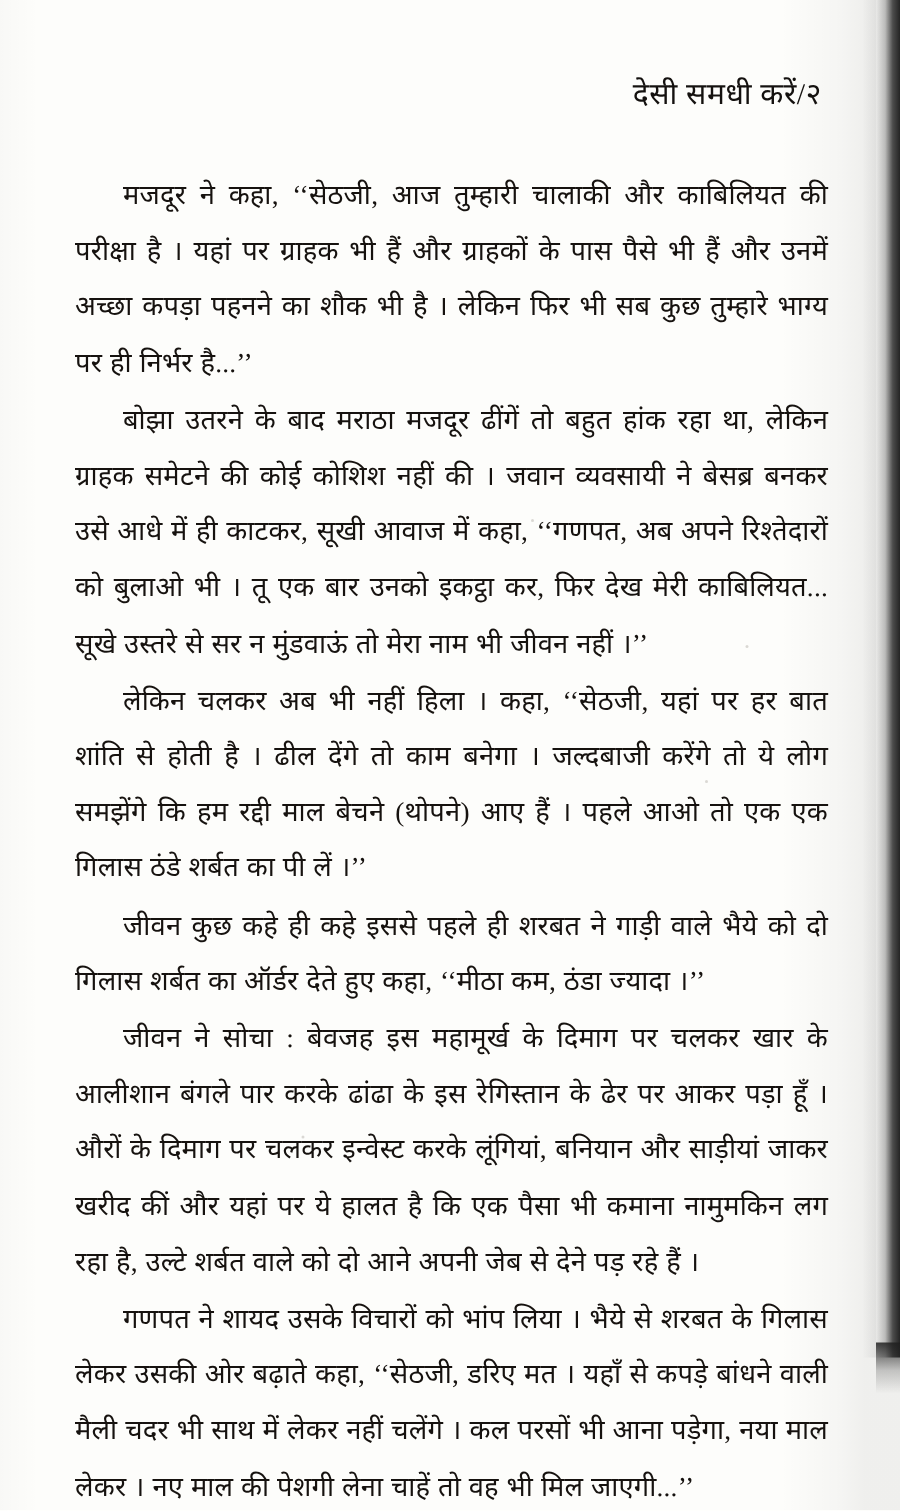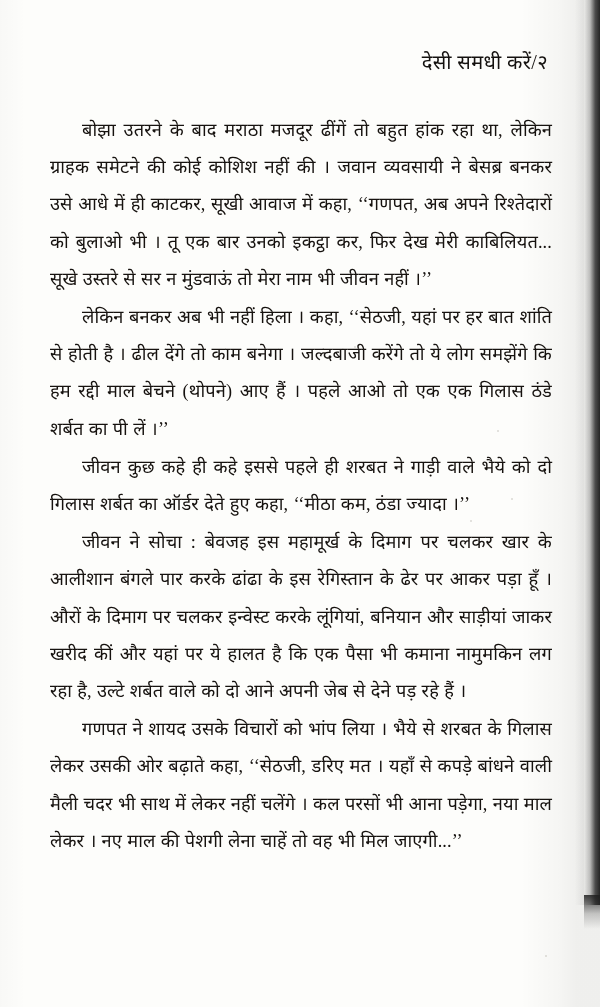--- a/index.html
+++ b/index.html
@@ -120,22 +120,23 @@
 </head>
 <body>
 
 <div class="page">
 
   <div class="paper-tone"></div>
 
   <div class="running-head">देसी समधी करें/२</div>
 
   <div class="text-body">
+    <p class="para">मजदूर ने कहा, ‘‘सेठजी, आज तुम्हारी चालाकी और काबिलियत की परीक्षा है । यहां पर ग्राहक भी हैं और ग्राहकों के पास पैसे भी हैं और उनमें अच्छा कपड़ा पहनने का शौक भी है । लेकिन फिर भी सब कुछ तुम्हारे भाग्य पर ही निर्भर है...’’</p>
     <p class="para">बोझा उतरने के बाद मराठा मजदूर ढींगें तो बहुत हांक रहा था, लेकिन ग्राहक समेटने की कोई कोशिश नहीं की । जवान व्यवसायी ने बेसब्र बनकर उसे आधे में ही काटकर, सूखी आवाज में कहा, ‘‘गणपत, अब अपने रिश्तेदारों को बुलाओ भी । तू एक बार उनको इकट्ठा कर, फिर देख मेरी काबिलियत... सूखे उस्तरे से सर न मुंडवाऊं तो मेरा नाम भी जीवन नहीं ।’’</p>
-    <p class="para">लेकिन बनकर अब भी नहीं हिला । कहा, ‘‘सेठजी, यहां पर हर बात शांति से होती है । ढील देंगे तो काम बनेगा । जल्दबाजी करेंगे तो ये लोग समझेंगे कि हम रद्दी माल बेचने (थोपने) आए हैं । पहले आओ तो एक एक गिलास ठंडे शर्बत का पी लें ।’’</p>
+    <p class="para">लेकिन चलकर अब भी नहीं हिला । कहा, ‘‘सेठजी, यहां पर हर बात शांति से होती है । ढील देंगे तो काम बनेगा । जल्दबाजी करेंगे तो ये लोग समझेंगे कि हम रद्दी माल बेचने (थोपने) आए हैं । पहले आओ तो एक एक गिलास ठंडे शर्बत का पी लें ।’’</p>
     <p class="para">जीवन कुछ कहे ही कहे इससे पहले ही शरबत ने गाड़ी वाले भैये को दो गिलास शर्बत का ऑर्डर देते हुए कहा, ‘‘मीठा कम, ठंडा ज्यादा ।’’</p>
     <p class="para">जीवन ने सोचा : बेवजह इस महामूर्ख के दिमाग पर चलकर खार के आलीशान बंगले पार करके ढांढा के इस रेगिस्तान के ढेर पर आकर पड़ा हूँ । औरों के दिमाग पर चलकर इन्वेस्ट करके लूंगियां, बनियान और साड़ीयां जाकर खरीद कीं और यहां पर ये हालत है कि एक पैसा भी कमाना नामुमकिन लग रहा है, उल्टे शर्बत वाले को दो आने अपनी जेब से देने पड़ रहे हैं ।</p>
     <p class="para">गणपत ने शायद उसके विचारों को भांप लिया । भैये से शरबत के गिलास लेकर उसकी ओर बढ़ाते कहा, ‘‘सेठजी, डरिए मत । यहाँ से कपड़े बांधने वाली मैली चदर भी साथ में लेकर नहीं चलेंगे । कल परसों भी आना पड़ेगा, नया माल लेकर । नए माल की पेशगी लेना चाहें तो वह भी मिल जाएगी...’’</p>
 
   </div>
 
   <div class="spine-shadow"></div>
   <div class="spine-fade"></div>
 
   <div class="speckles">

